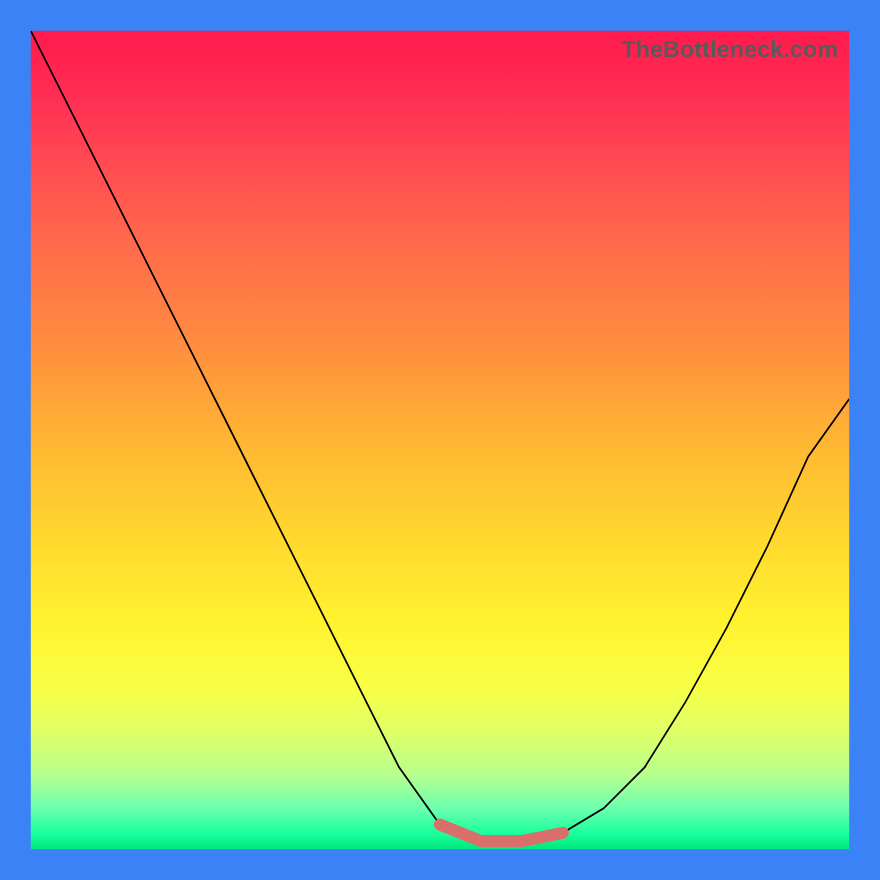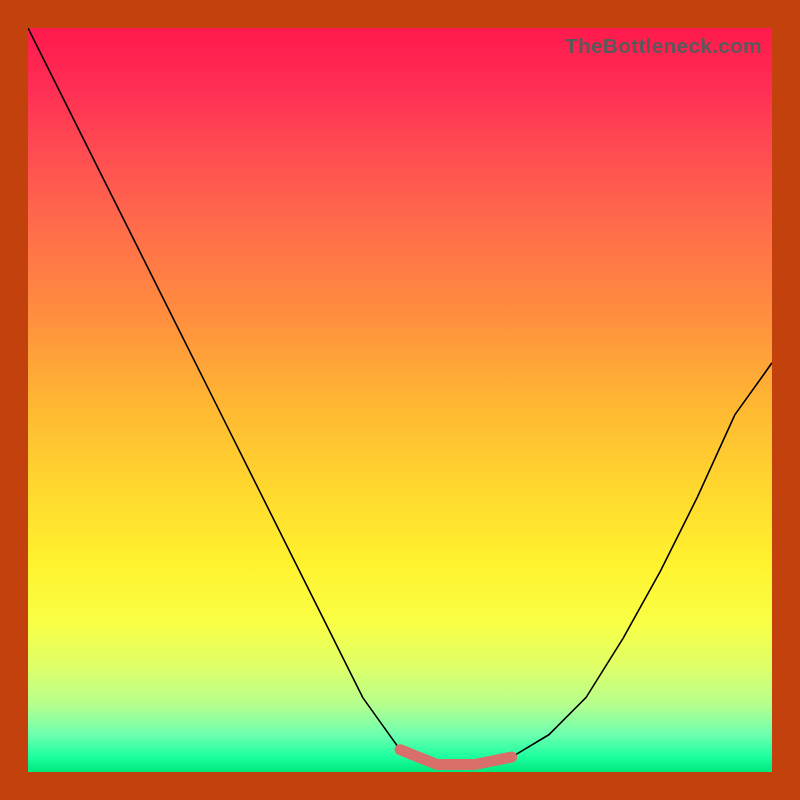--- a/index.html
+++ b/index.html
@@ -1,21 +1,21 @@
 <!DOCTYPE html>
 <html><head>
 <meta charset="utf-8">
 <style>
   * { margin: 0; padding: 0; box-sizing: border-box; }
   html, body { width: 800px; height: 800px; overflow: hidden; background: #000; }
   .frame {
     position: relative;
     width: 800px;
     height: 800px;
-    background: #c2410c;
+    background: #3b82f6;
   }
   .plot-area {
     position: absolute;
     left: 28px;
     top: 28px;
     width: 744px;
     height: 744px;
     background: linear-gradient(to bottom,
       #ff1a4d 0%,
       #ff2e54 8%,

